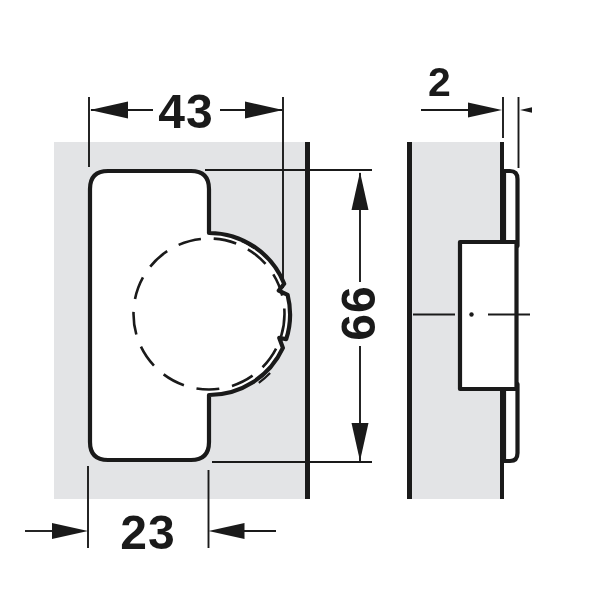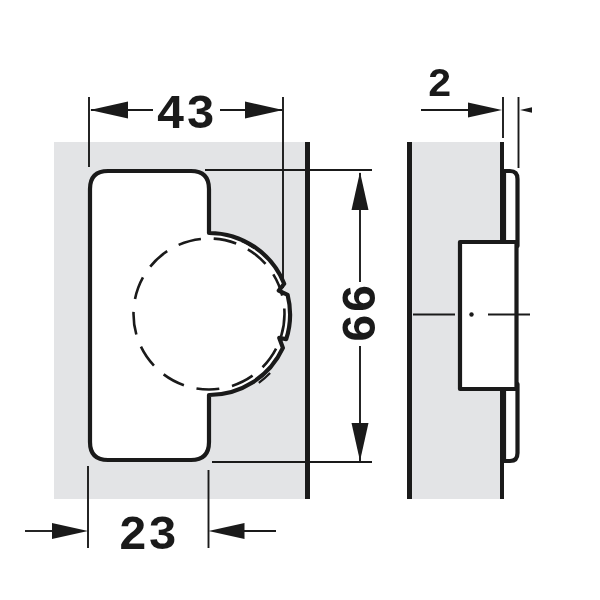--- a/index.html
+++ b/index.html
@@ -3,21 +3,21 @@
 <meta charset="utf-8">
 <style>
   :root{
     --background:#ffffff;
     --panel:#e3e4e6;
     --ink:#1a1a1a;
   }
   html,body{margin:0;padding:0;background:var(--background);}
   .stage{
     width:532px;height:600px;position:relative;background:var(--background);
-    font-family:Liberation Mono, monospace;
+    font-family:Liberation Sans, sans-serif;
     overflow:hidden;
   }
   svg{display:block;}
   .panel-fill{fill:var(--panel);stroke:none;}
   .edge{stroke:var(--ink);stroke-width:5;fill:none;}
   .edge-thin{stroke:var(--ink);stroke-width:4;fill:none;}
   .shape{fill:#ffffff;stroke:var(--ink);stroke-width:4.2;stroke-linejoin:round;}
   .cup-dashed{fill:none;stroke:var(--ink);stroke-width:2.6;stroke-dasharray:23 13;}
   .rim-dash{fill:none;stroke:var(--ink);stroke-width:2.2;stroke-dasharray:15 9;}
   .dim{stroke:var(--ink);stroke-width:1.9;fill:none;}

